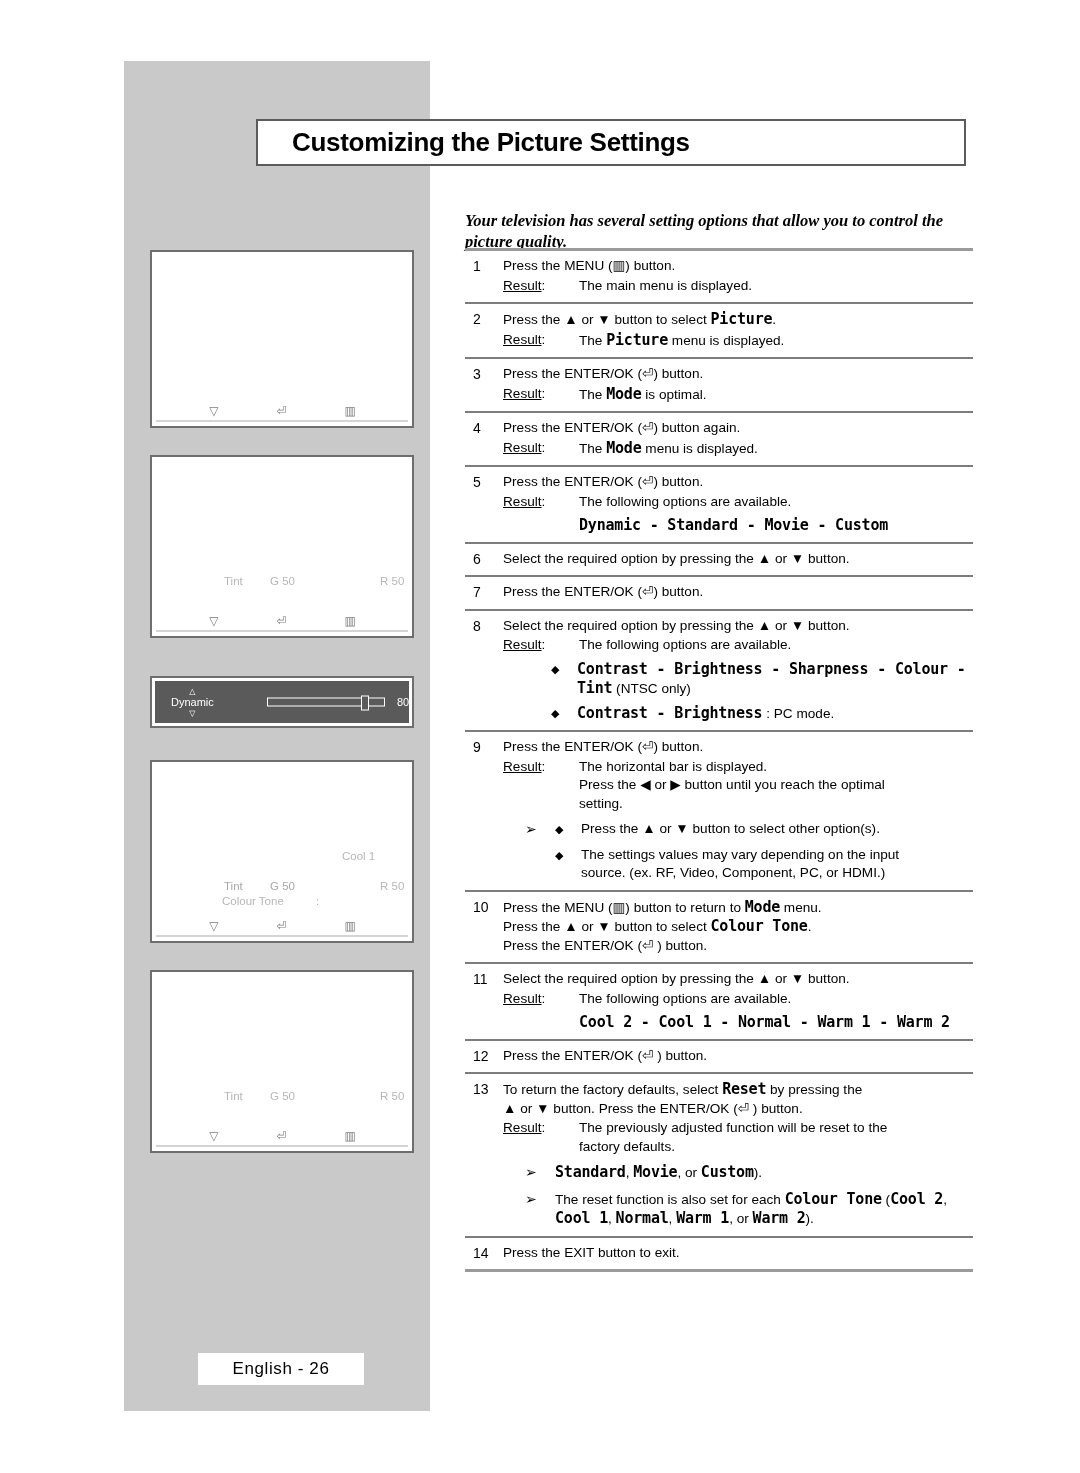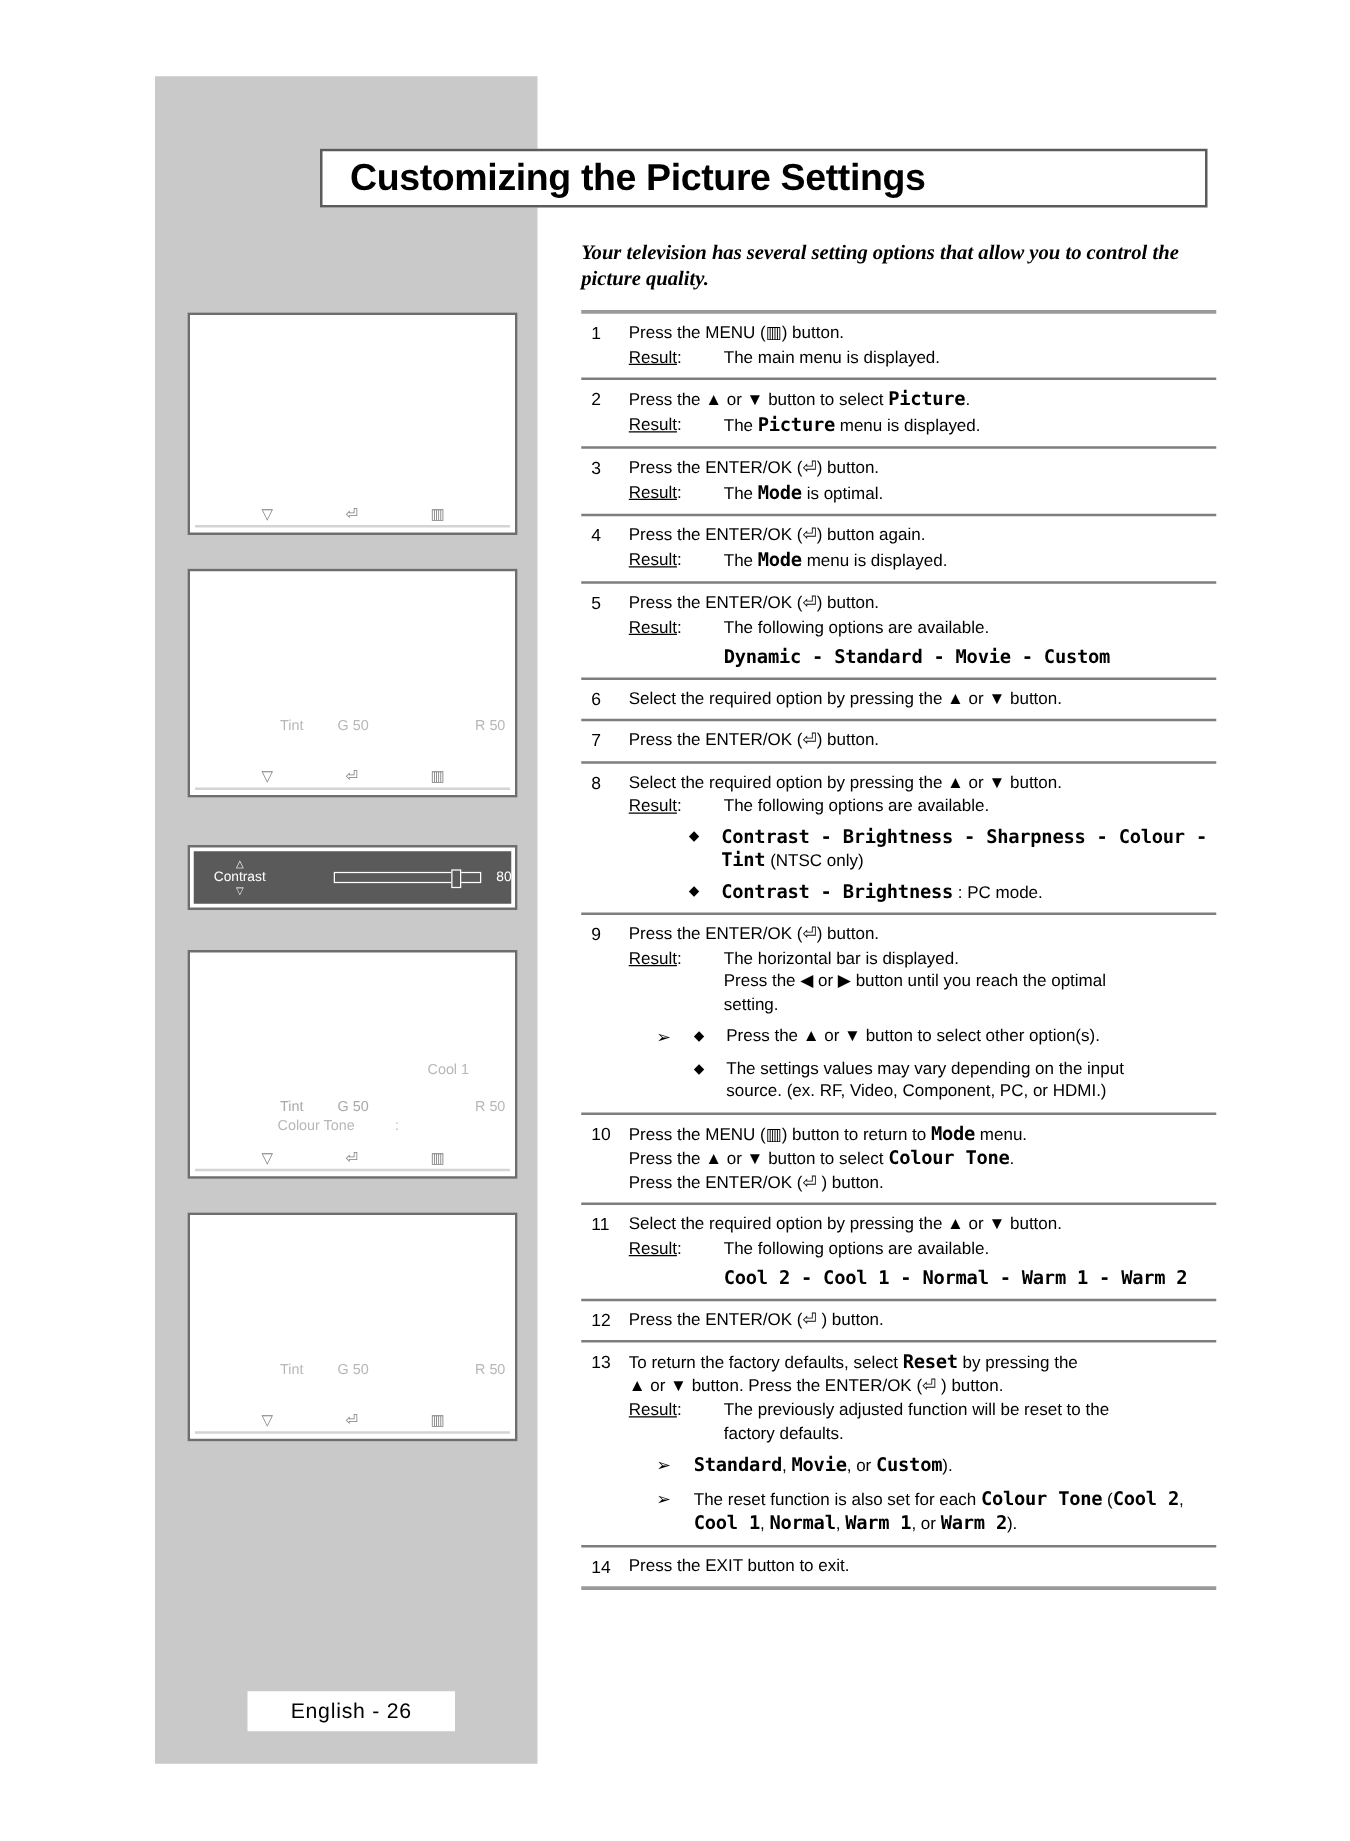--- a/index.html
+++ b/index.html
@@ -33,32 +33,33 @@
     top: 119px;
     width: 710px;
     height: 47px;
     background: #ffffff;
     border: 2px solid #5b5b5b;
     box-sizing: border-box;
     display: flex;
     align-items: center;
   }
   .title-bar .title-text {
-    font-size: 30px;
+    font-size: 26px;
     font-weight: bold;
     letter-spacing: -0.3px;
     padding-left: 22px;
     font-family: "Liberation Sans", sans-serif;
+    margin-left: 12px;
   }
 
   
   .intro {
     position: absolute;
     left: 465px;
-    top: 191px;
+    top: 210px;
     width: 508px;
     font-family: "Liberation Serif", serif;
     font-style: italic;
     font-weight: bold;
     font-size: 16.5px;
     line-height: 21px;
   }
 
   
   .steps {
@@ -295,21 +296,21 @@
     <span class="ic ic-down">▽</span>
     <span class="ic ic-ret">⏎</span>
     <span class="ic ic-menu">▥</span>
   </div>
 </div>
 
 <div class="osd-b3">
   <div class="cbar-inner">
     <div class="cbar-label-wrap">
       <div class="cbar-arrow">△</div>
-      <div class="cbar-label">Contrast</div>
+      <div class="cbar-label">Dynamic</div>
       <div class="cbar-arrow">▽</div>
     </div>
     <div class="cbar-track">
       <div class="cbar-knob"></div>
     </div>
     <div class="cbar-value">80</div>
   </div>
 </div>
 
 <div class="osd osd-b4">

